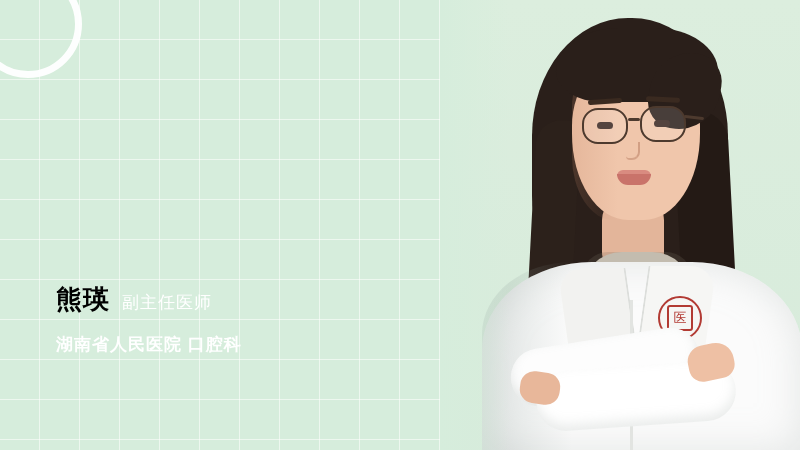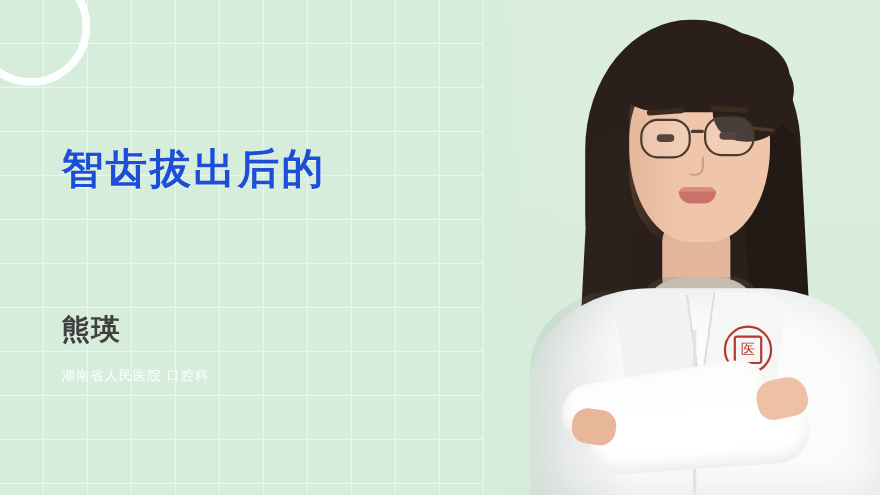--- a/index.html
+++ b/index.html
@@ -109,33 +109,34 @@
   .byline-row {
     display: flex;
     align-items: baseline;
     gap: 12px;
     white-space: nowrap;
   }
   .doctor-name {
     font-size: 26px;
     font-weight: bold;
     letter-spacing: 1px;
-    color: #404040;
+    color: #000000;
   }
   .doctor-title {
     font-size: 17px;
     letter-spacing: 1px;
     color: #ffffff;
   }
   .doctor-affil {
     margin-top: 16px;
-    font-size: 12px;
+    font-size: 17px;
     letter-spacing: 1px;
     color: #ffffff;
     white-space: nowrap;
+    font-weight: bold;
   }
 
   
   .photo {
     position: absolute;
     right: 0;
     top: 0;
     width: 360px;
     height: 450px;
     overflow: hidden;
@@ -489,23 +490,23 @@
 
     <div class="arm-l"></div>
     <div class="arm-r"></div>
     <div class="hand"></div>
     <div class="hand2"></div>
 
     <div class="photo-blend-l"></div>
   </div>
 
   <div class="title-block">
-    <div class="title-line">智齿拔出后的</div>
   </div>
 
   <div class="byline">
     <div class="byline-row">
       <span class="doctor-name">熊瑛</span>
+      <span class="doctor-title">副主任医师</span>
     </div>
     <div class="doctor-affil">湖南省人民医院  口腔科</div>
   </div>
 
 </div>
 
 </body></html>

